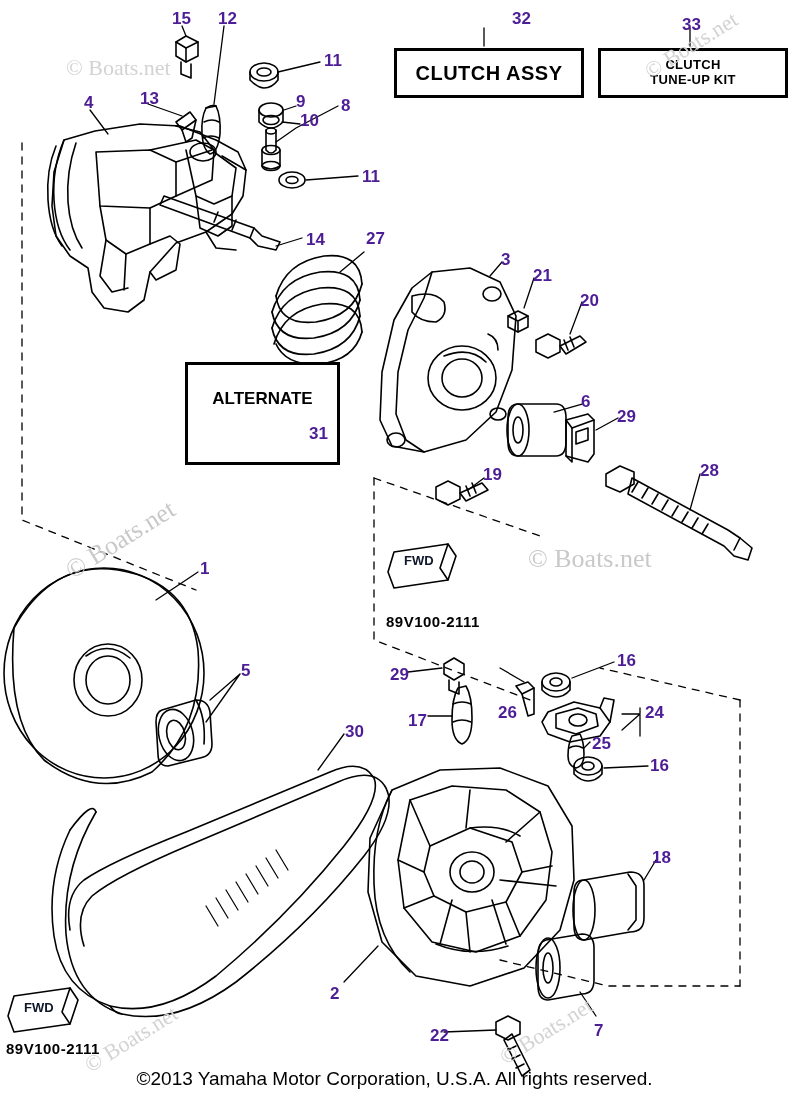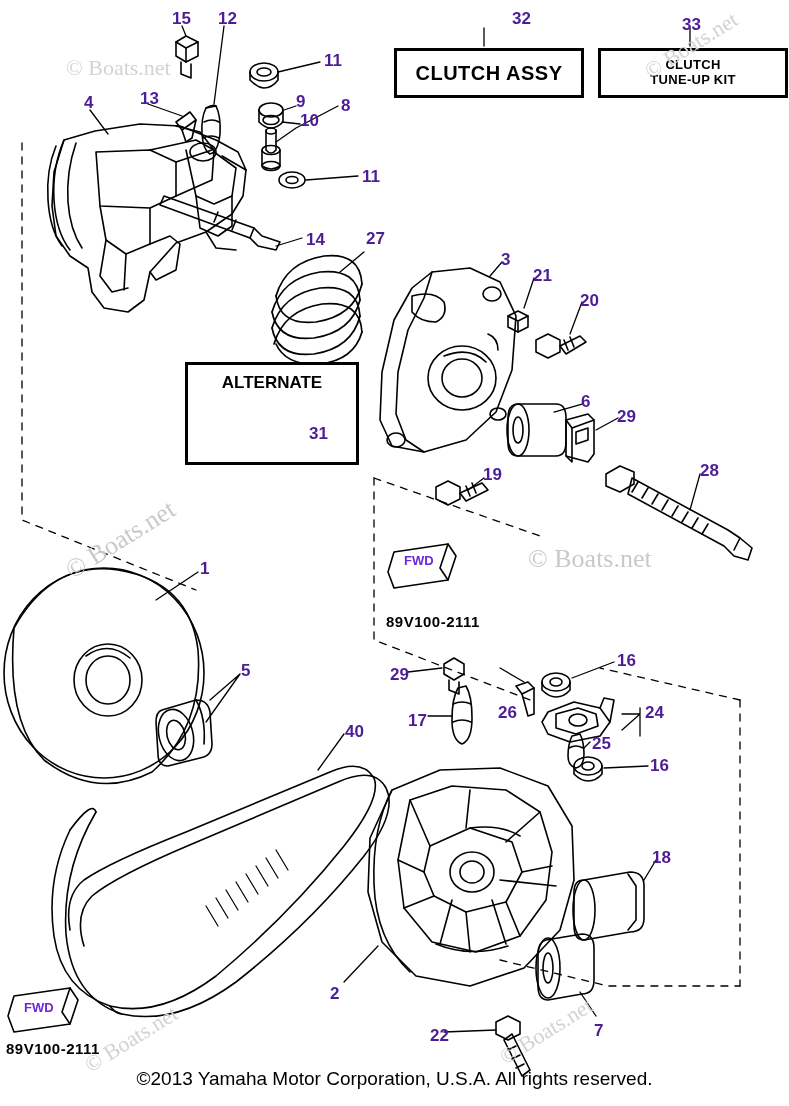--- a/index.html
+++ b/index.html
@@ -51,41 +51,41 @@
     font-size: 20px;
     letter-spacing: 0.5px;
   }
   #tuneup-box {
     left: 598px; top: 48px; width: 190px; height: 50px;
     font-size: 13px;
     line-height: 1.15;
     letter-spacing: 0.3px;
   }
   #alternate-box {
-    left: 185px; top: 362px; width: 174px; height: 103px;
+    left: 185px; top: 362px; width: 155px; height: 103px;
     font-size: 17px;
     align-items: flex-start;
-    padding-top: 8px;
+    padding-top: 24px;
   }
   .part-number {
     position: absolute;
     font-family: "Liberation Sans", sans-serif;
     font-size: 15px;
     font-weight: bold;
     letter-spacing: 0.5px;
     white-space: nowrap;
   }
   #partno-mid { left: 386px; top: 613px; }
   #partno-bot { left: 6px; top: 1040px; }
   .fwd-tag {
     position: absolute;
     font-family: "Liberation Sans", sans-serif;
     font-weight: bold;
     font-size: 13px;
-    color: #6d28d9;
+    color: #0f172a;
   }
   .watermark {
     position: absolute;
     font-family: "Liberation Serif", serif;
     font-size: 26px;
     color: #c9c9c9;
     white-space: nowrap;
     pointer-events: none;
   }
   .watermark.small { font-size: 22px; color: #d3d3d3; }
@@ -396,21 +396,21 @@
       <div class="callout" style="left: 309px; top: 425px;">31</div>
       <div class="callout" style="left: 483px; top: 466px;">19</div>
       <div class="callout" style="left: 700px; top: 462px;">28</div>
       <div class="callout" style="left: 200px; top: 560px;">1</div>
       <div class="callout" style="left: 241px; top: 662px;">5</div>
       <div class="callout" style="left: 390px; top: 666px;">29</div>
       <div class="callout" style="left: 498px; top: 656px; margin-top: 48px;">26</div>
       <div class="callout" style="left: 617px; top: 652px;">16</div>
       <div class="callout" style="left: 408px; top: 712px;">17</div>
       <div class="callout" style="left: 645px; top: 704px;">24</div>
-      <div class="callout" style="left: 345px; top: 723px;">40</div>
+      <div class="callout" style="left: 345px; top: 723px;">30</div>
       <div class="callout" style="left: 592px; top: 735px;">25</div>
       <div class="callout" style="left: 650px; top: 757px;">16</div>
       <div class="callout" style="left: 652px; top: 849px;">18</div>
       <div class="callout" style="left: 330px; top: 985px;">2</div>
       <div class="callout" style="left: 594px; top: 1022px;">7</div>
       <div class="callout" style="left: 430px; top: 1027px;">22</div>
     </div>
   <div id="fwd-layer">
       <div class="fwd-tag" style="left: 404px; top: 553px;">FWD</div>
       <div class="fwd-tag" style="left: 24px; top: 1000px;">FWD</div>

